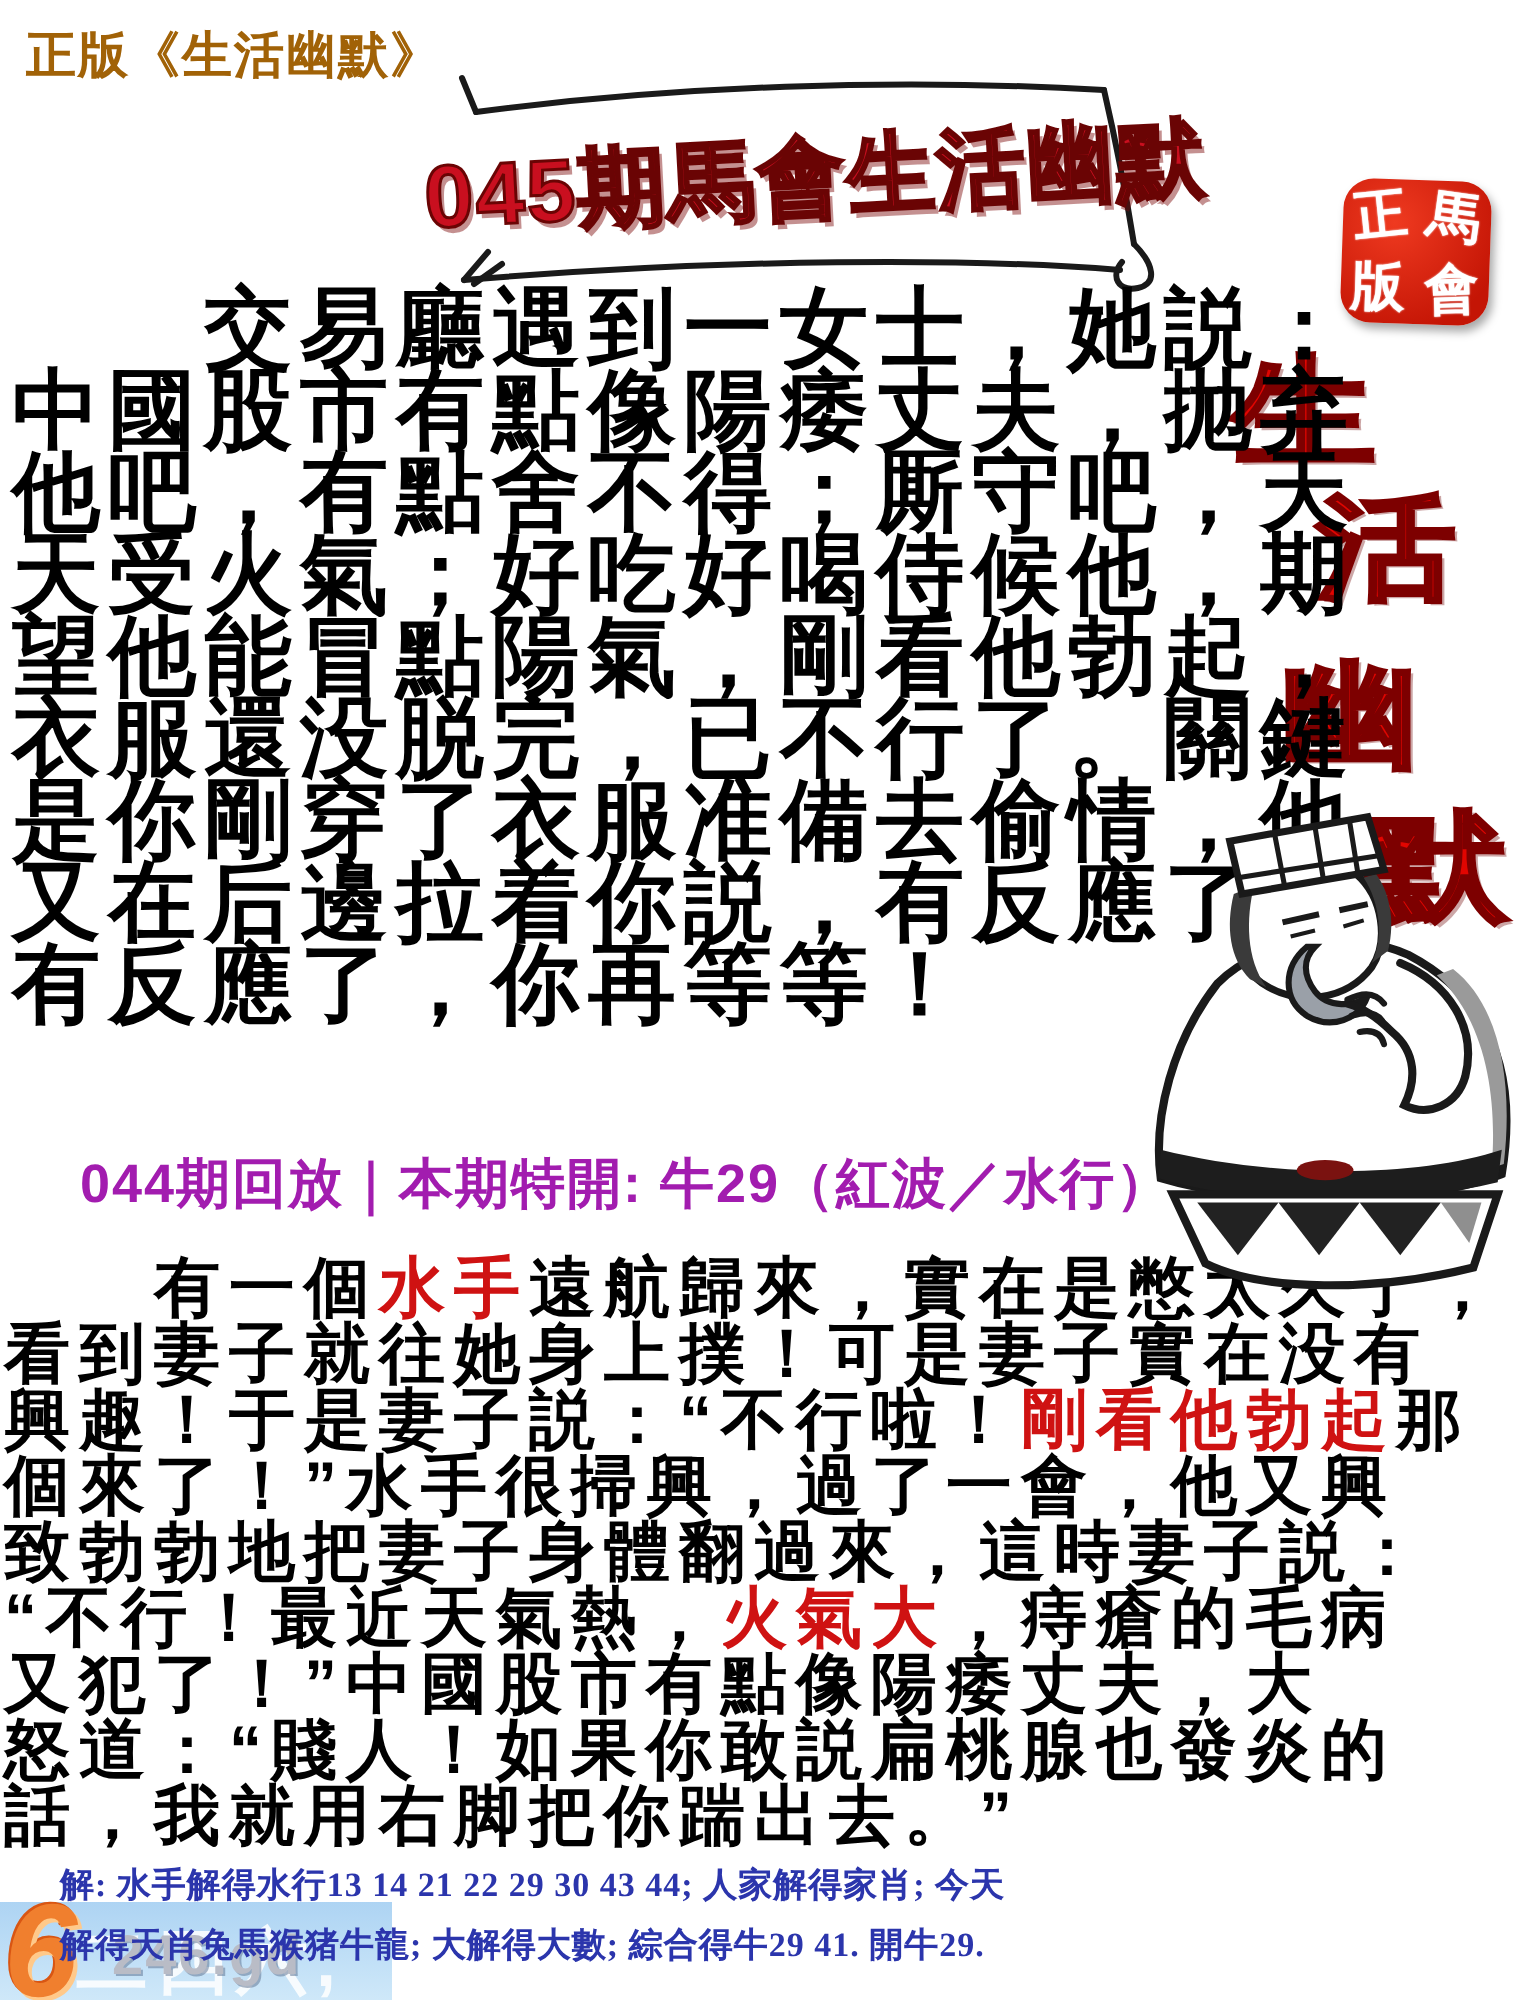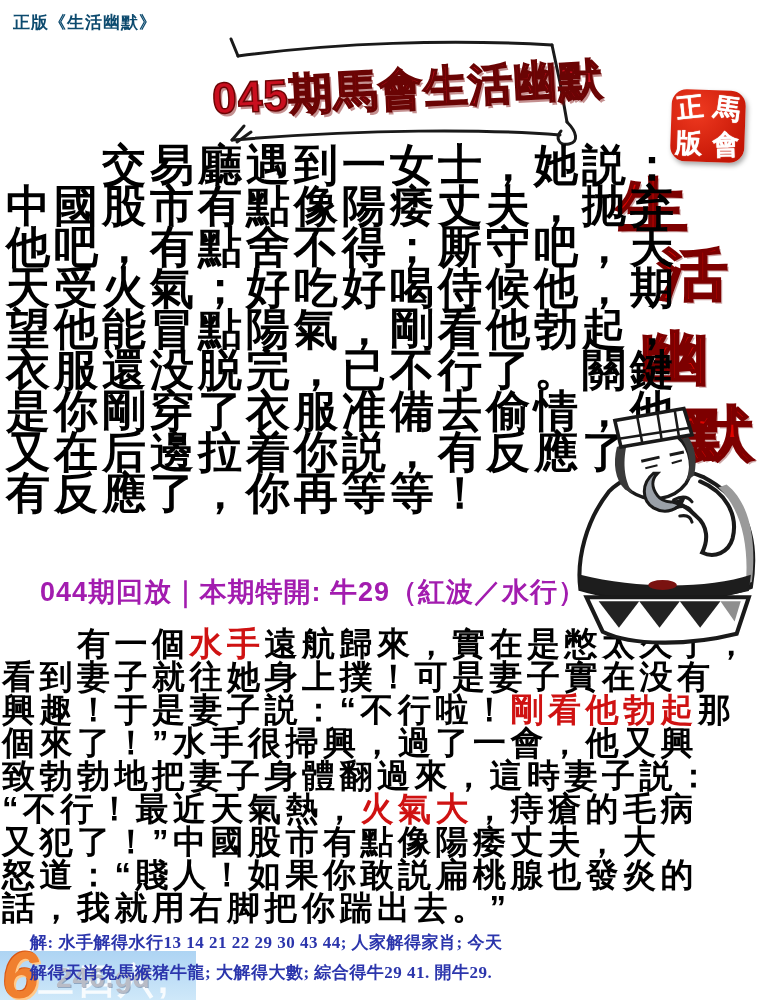--- a/index.html
+++ b/index.html
@@ -5,22 +5,22 @@
   html,body{margin:0;padding:0;}
   body{
     width:759px;height:1000px;position:relative;overflow:hidden;
     background:#ffffff;
     font-family:"Liberation Sans",sans-serif;
   }
   .abs{position:absolute;}
 
   
   .corner-label{
-    left:13px;top:11px;font-size:17px;letter-spacing:1px;
-    color:#0c4a6e;font-weight:600;
+    left:13px;top:11px;font-size:25px;letter-spacing:1px;
+    color:#a16207;font-weight:600;
   }
 
   
   .scroll-svg{left:186px;top:34px;}
   .banner-title{
     left:212px;top:60px;width:378px;text-align:center;
     font-size:44px;font-weight:900;color:#c90f1f;
     letter-spacing:1px;transform:rotate(-3deg);
     -webkit-text-stroke:1.5px #6a0404;
     text-shadow:2px 3px 0 rgba(125,8,8,.45);

